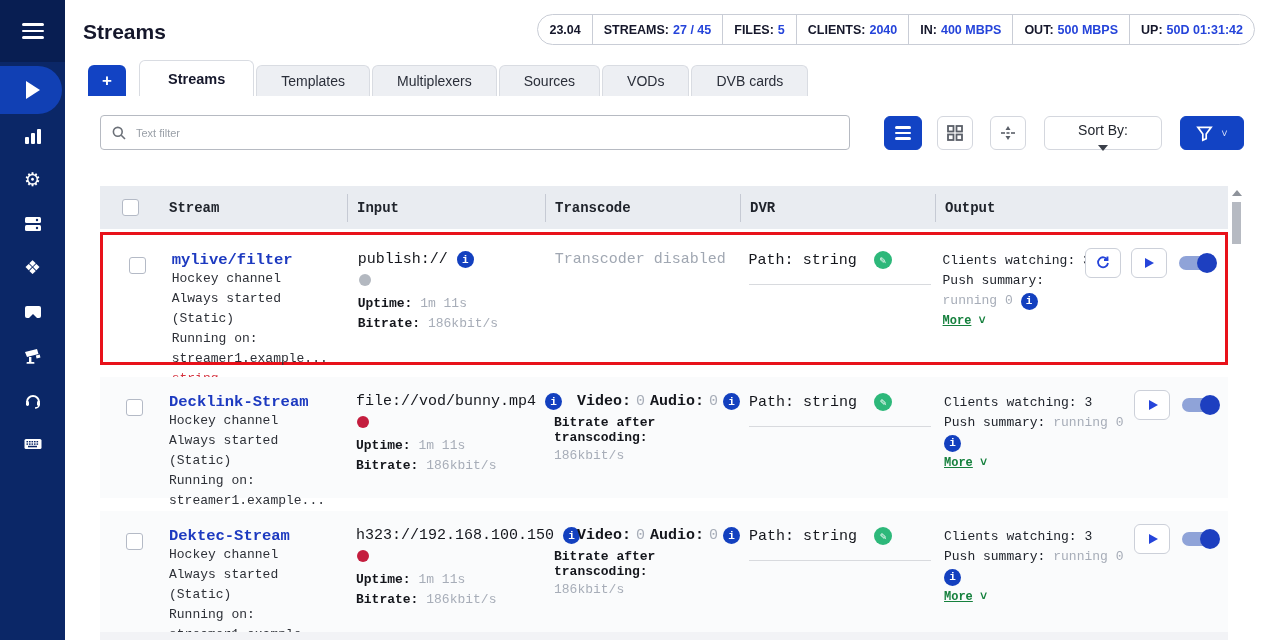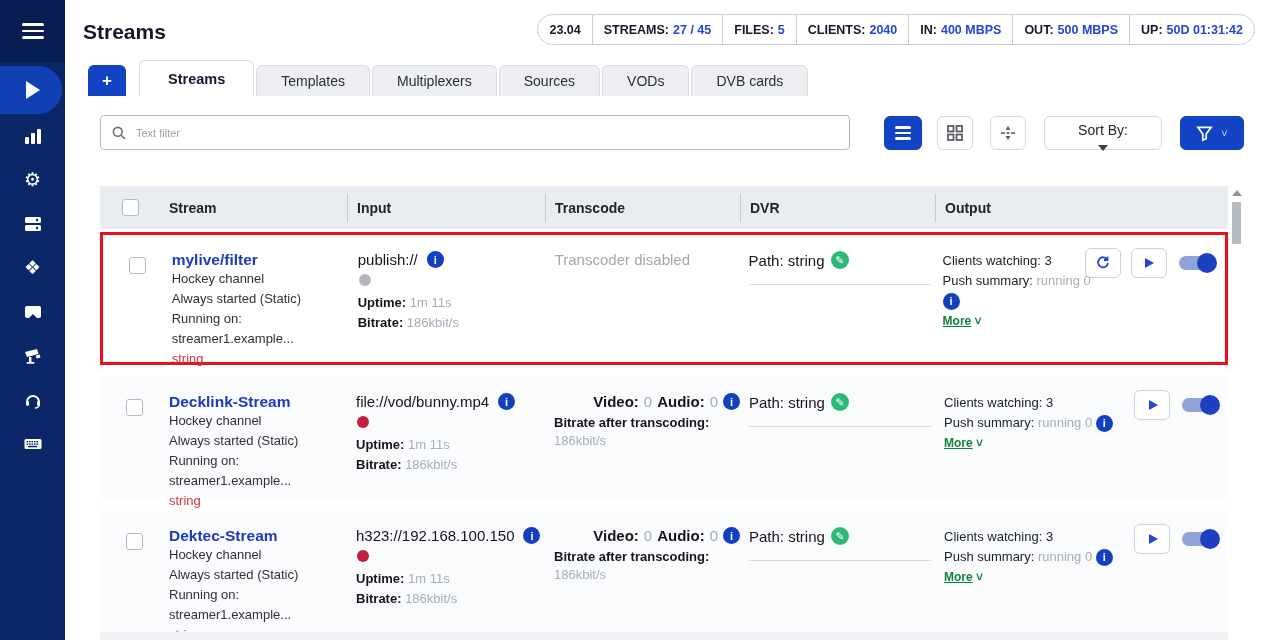--- a/index.html
+++ b/index.html
@@ -49,21 +49,21 @@
   .btn-list i { display:block; width:16px; }
   .btn-list i b { display:block; height:2.5px; background:#fff; border-radius:2px; margin:3px 0; }
   .btn-grid { left:837px; width:36px; }
   .btn-split { left:890px; width:36px; }
   .btn-sort { left:944px; width:118px; font-size:14px; color:#22262e; gap:7px;flex-direction:column; }
   .btn-sort .caret { width:0; height:0; border-left:5px solid transparent; border-right:5px solid transparent; border-top:6px solid #3a3f49; }
   .btn-filter { left:1080px; width:64px; gap:8px; }
   .btn-filter .chev { color:#cfd9f5; font-size:11px; }
 
   
-  .table { position:absolute; left:35px; top:186px; width:1144px; height:448px; }
+  .table { position:absolute; left:35px; top:186px; width:1144px; height:448px;font-family:Liberation Mono, monospace; }
   .thead { position:absolute; left:0; top:0; width:1128px; height:43px; background:#e9ecf1; display:flex; align-items:center; }
   .th { font-size:14px; font-weight:bold; color:#20242c; height:28px; display:flex; align-items:center; padding-left:9px; }
   .col-check { width:60px; display:flex; justify-content:center; }
   .col-stream { width:187px; } .col-input { width:198px; } .col-trans { width:195px; } .col-dvr { width:195px; } .col-out { width:293px; }
   .th.bord { border-left:1px solid #c6cad4; }
   .checkbox { width:17px; height:17px; border:1.5px solid #b4bac6; border-radius:3px; background:#fff; cursor:pointer; }
 
   .vscroll { position:absolute; right:0; top:0; width:14px; height:454px; background:#fff; }
   .vscroll .arrow { position:absolute; top:4px; left:2px; width:0; height:0; border-left:5px solid transparent; border-right:5px solid transparent; border-bottom:6px solid #8e939b; }
   .vscroll .thumb { position:absolute; top:16px; left:2px; width:9px; height:42px; background:#b6bac2; cursor:pointer; }
@@ -86,21 +86,21 @@
   .dot.gray { background:#b3b8c0; } .dot.red { background:#c41d3e; }
   .kv { font-size:13px; line-height:20px; }
   .kv b { color:#14161c; } .kv .g { color:#a7adb8; }
 
   .trans-off { font-size:15px; color:#a0a7b2; }
   .trans-line { font-size:15px; color:#14161c; font-weight:bold; display:flex; align-items:center; gap:5px;justify-content:flex-end; }
   .trans-line .g { color:#a7adb8; font-weight:normal; }
   .lbl13 { font-size:13px; font-weight:bold; color:#14161c; margin-top:5px; }
   .g13 { font-size:13px; color:#a7adb8; margin-top:3px; }
 
-  .dvr-line { font-size:15px; color:#14161c; display:flex; align-items:center; gap:6px; }
+  .dvr-line { font-size:15px; color:#14161c; display:flex; align-items:center; gap:17px; }
   .editbadge { width:18px; height:18px; border-radius:50%; background:#2db87a; color:#fff; font-size:11px;
     display:inline-flex; align-items:center; justify-content:center; flex:none; }
   .dvr-hr { width:182px; border-top:1px solid #d8dade; margin-top:15px; }
 
   .out-cell { position:relative; }
   .out-text { font-size:13px; line-height:20px; }
   .out-text .g { color:#a7adb8; }
   .w150 { width:150px; } .w190 { width:190px; }
   .more { margin-top:0; font-size:12px; font-weight:bold; color:#15803d; cursor:pointer; }
   .more u { text-decoration:underline; }

